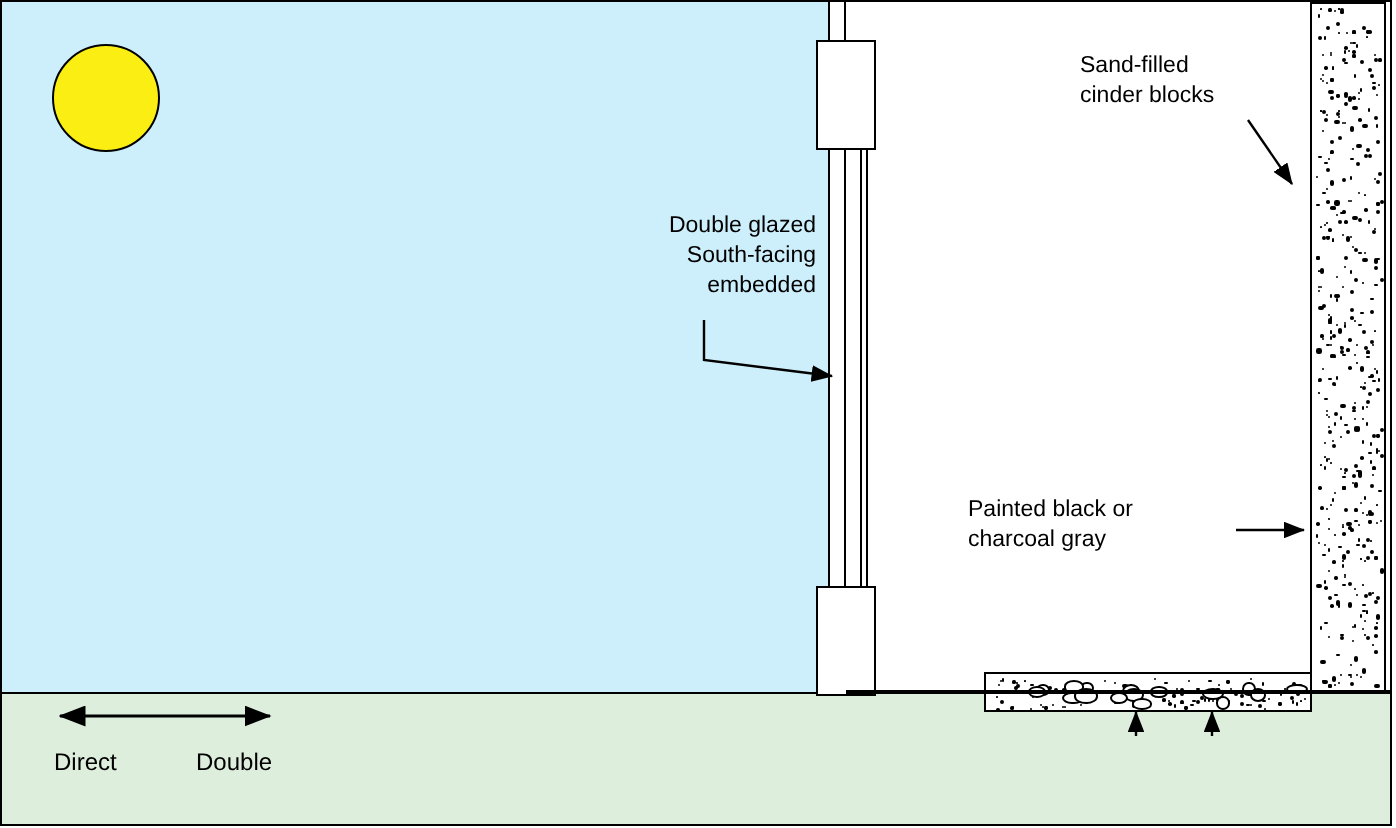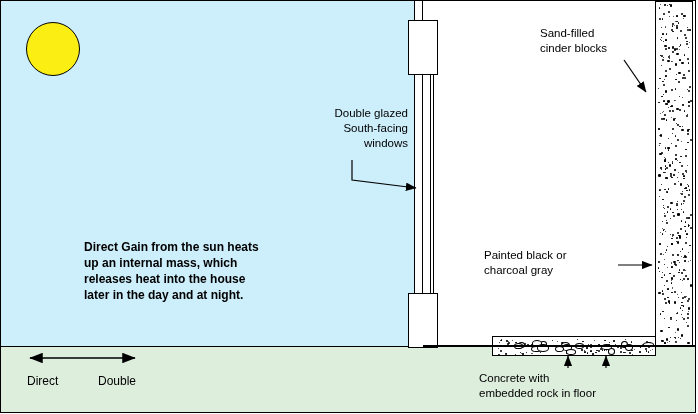--- a/index.html
+++ b/index.html
@@ -706,35 +706,29 @@
       <span class="pebble" style="width: 7.16237px; height: 4.38237px; left: 61.8154px; top: 8.77274px;"></span>
       <span class="pebble" style="width: 6.56241px; height: 3.46892px; left: 82.4472px; top: 6.29288px;"></span>
       <span class="pebble" style="width: 6.65862px; height: 5.38002px; left: 131.73px; top: 6.93693px;"></span>
       <span class="pebble" style="width: 8.9032px; height: 3.05118px; left: 150.035px; top: 5.00107px;"></span>
       <span class="pebble" style="width: 9.94441px; height: 5.54562px; left: 44.3183px; top: 7.11115px;"></span>
     </div>
   <div class="abs floor-line"></div>
 
   <div class="abs label label-right" style="left:278px; top:106px; width:130px;">Double glazed
 South-facing
-windows</div>
+embedded</div>
 
   <div class="abs label" style="left:484px; top:248px; width:160px;">Painted black or
 charcoal gray</div>
 
   <div class="abs label" style="left:540px; top:26px; width:150px;">Sand-filled
 cinder blocks</div>
 
-  <div class="abs label" style="left:479px; top:371px; width:200px;">Concrete with
-embedded rock in floor</div>
-
-  <div class="abs caption" style="left:84px; top:239px; width:280px;">Direct Gain from the sun heats
-up an internal mass, which
-releases heat into the house
-later in the day and at night.</div>
+
 
   <div class="abs compass-label" style="left:27px; top:374px;">Direct</div>
   <div class="abs compass-label" style="left:98px; top:374px;">Double</div>
 
   <svg class="overlay" viewBox="0 0 698 414">
     <defs>
       <marker id="ah" markerWidth="9" markerHeight="7" refX="8.5" refY="3.5" orient="auto">
         <polygon points="0 0, 9 3.5, 0 7" fill="#000000"></polygon>
       </marker>
       <marker id="ah-start" markerWidth="9" markerHeight="7" refX="0.5" refY="3.5" orient="auto">

